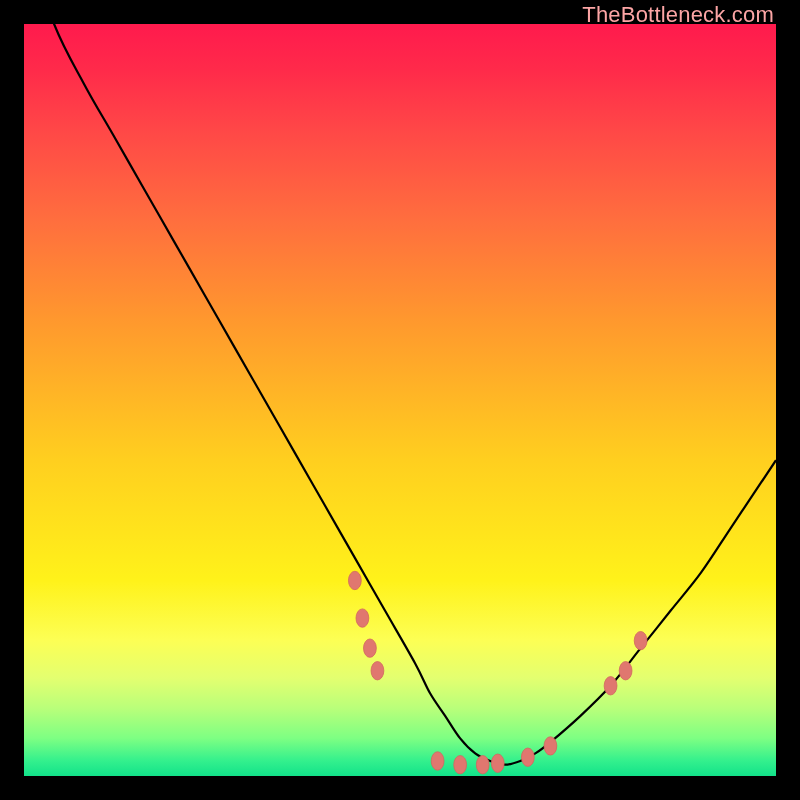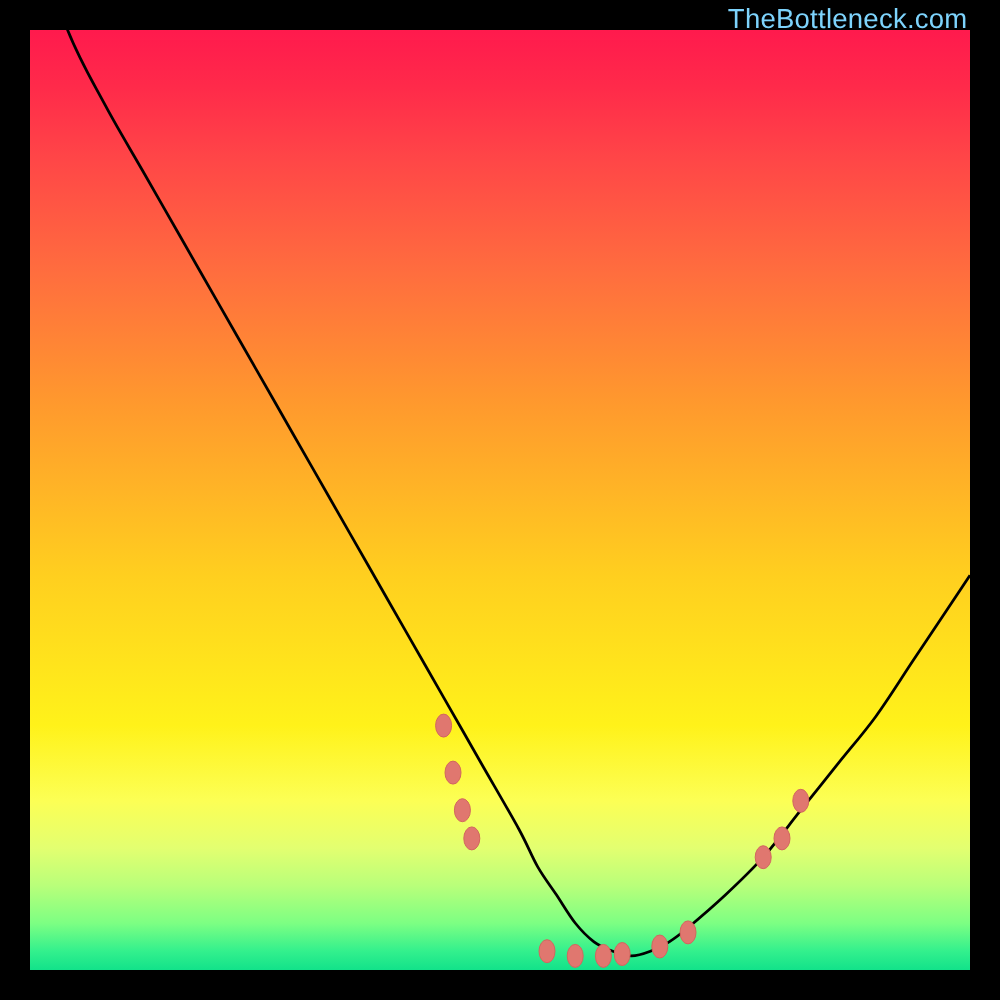--- a/index.html
+++ b/index.html
@@ -54,21 +54,21 @@
     position: absolute;
     left: 0;
     top: 0;
     width: 752px;
     height: 752px;
   }
   .watermark {
     position: absolute;
     top: 2px;
     right: 26px;
-    color: #7dd3fc;
+    color: #fca5a5;
     font-size: 22px;
     letter-spacing: 0.2px;
     user-select: none;
   }
 </style>
 </head>
 <body>
 
 <div class="frame">
   <div class="watermark">TheBottleneck.com</div>

